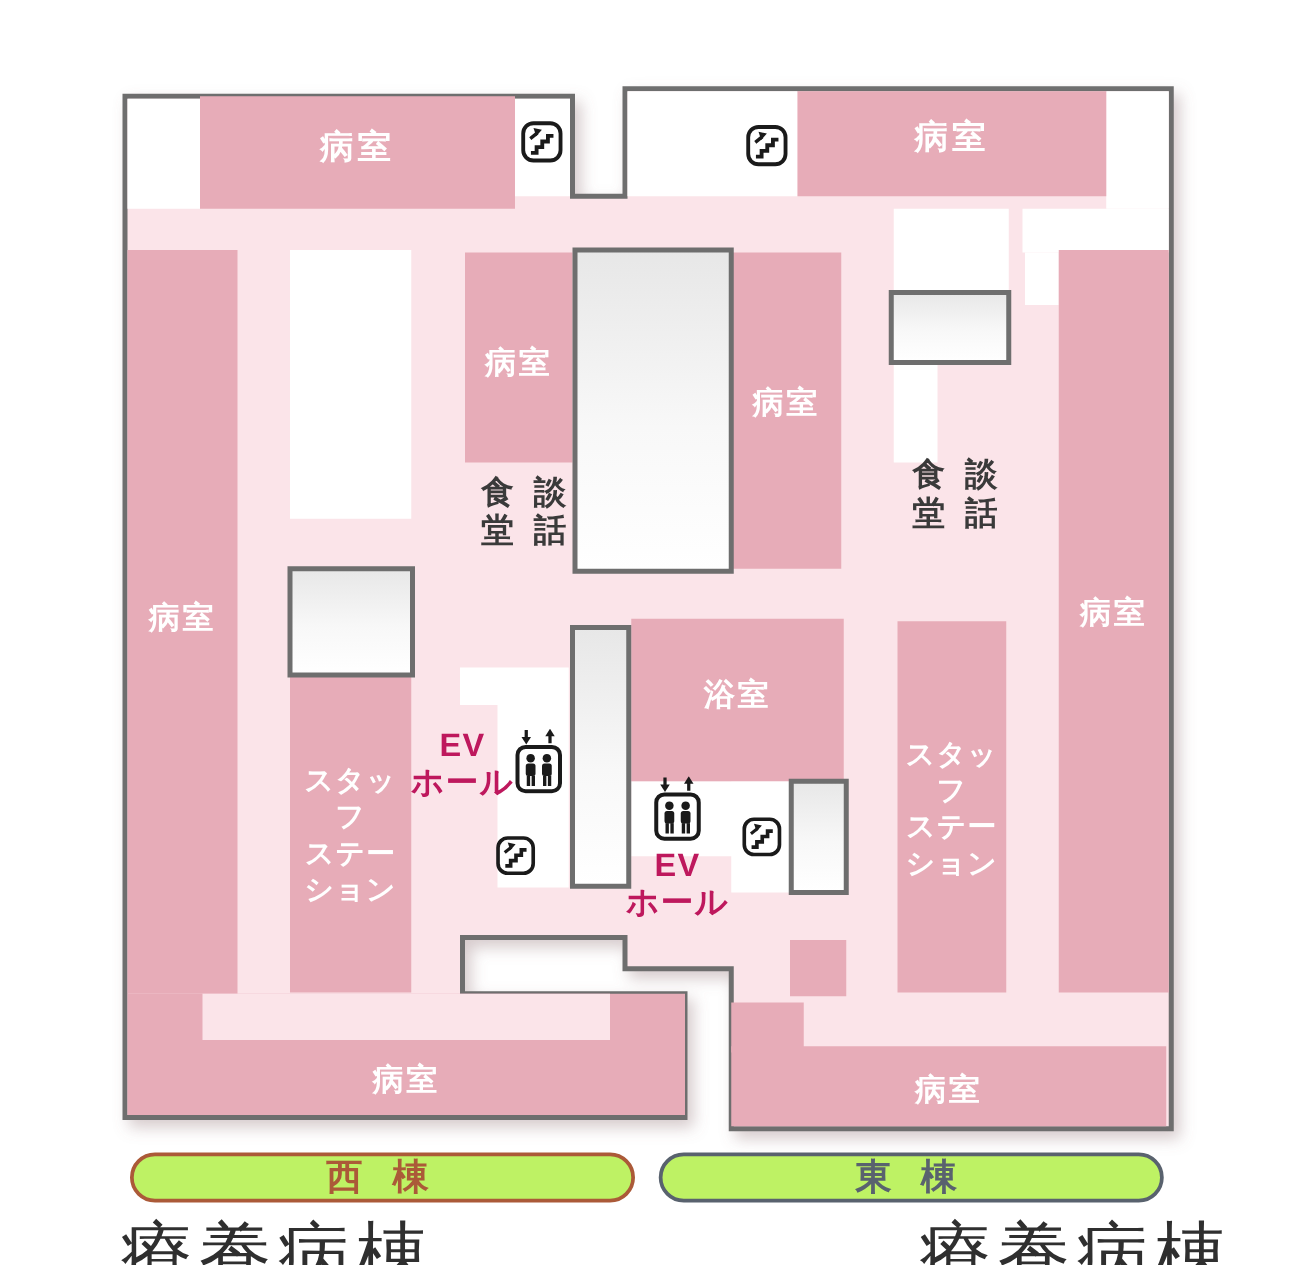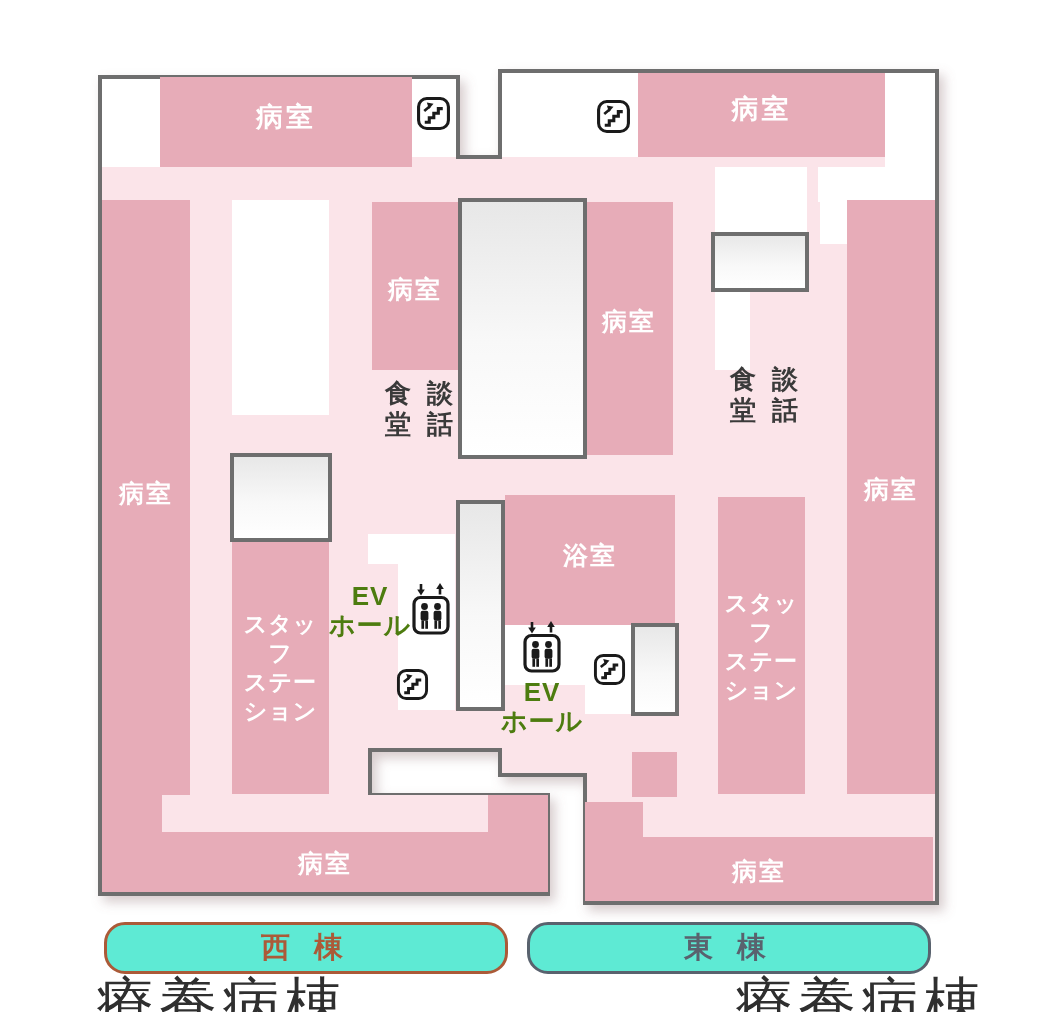--- a/index.html
+++ b/index.html
@@ -19,30 +19,30 @@
 
   .abs{position:absolute;}
   .lbl{display:flex;align-items:center;justify-content:center;text-align:center;
        font-weight:bold;pointer-events:none;}
   .room-lbl{color:var(--white);font-size:27px;letter-spacing:3px;}
   .room-lbl-sm{color:var(--white);font-size:25px;letter-spacing:2px;}
   .staff-lbl{color:var(--white);font-size:23px;line-height:29px;letter-spacing:1px;
              flex-direction:column;}
   .dark-lbl{color:#3a3a3a;font-size:26px;line-height:31px;letter-spacing:2px;
             flex-direction:row;}
-  .ev-lbl{color:#4d7c0f;font-size:26px;line-height:29px;letter-spacing:1px;
+  .ev-lbl{color:#be185d;font-size:26px;line-height:29px;letter-spacing:1px;
           flex-direction:column;font-weight:600;align-items:center;}
 
   .icon-box{position:absolute;}
 
-  .pill{position:absolute;height:52px;border-radius:21px;display:flex;
+  .pill{position:absolute;height:40px;border-radius:21px;display:flex;
         align-items:center;justify-content:center;font-weight:bold;
-        font-size:29px;letter-spacing:8px;background:#5eead4;}
+        font-size:29px;letter-spacing:8px;background:#bef264;}
   .pill-west{border:3.5px solid var(--west);color:var(--west);}
-  .pill-east{border:3.5px solid var(--east);color:var(--east);}
+  .pill-east{border:3.5px solid var(--east);color:var(--east);font-family:Liberation Serif, serif;}
   .ward{position:absolute;font-weight:normal;font-size:58px;color:var(--ward);
         letter-spacing:5px;}
 </style>
 </head>
 <body>
 
 <div class="stage">
 
   <svg class="plan-svg" width="1038" height="1012" viewBox="0 0 1038 1012">
     <defs>

